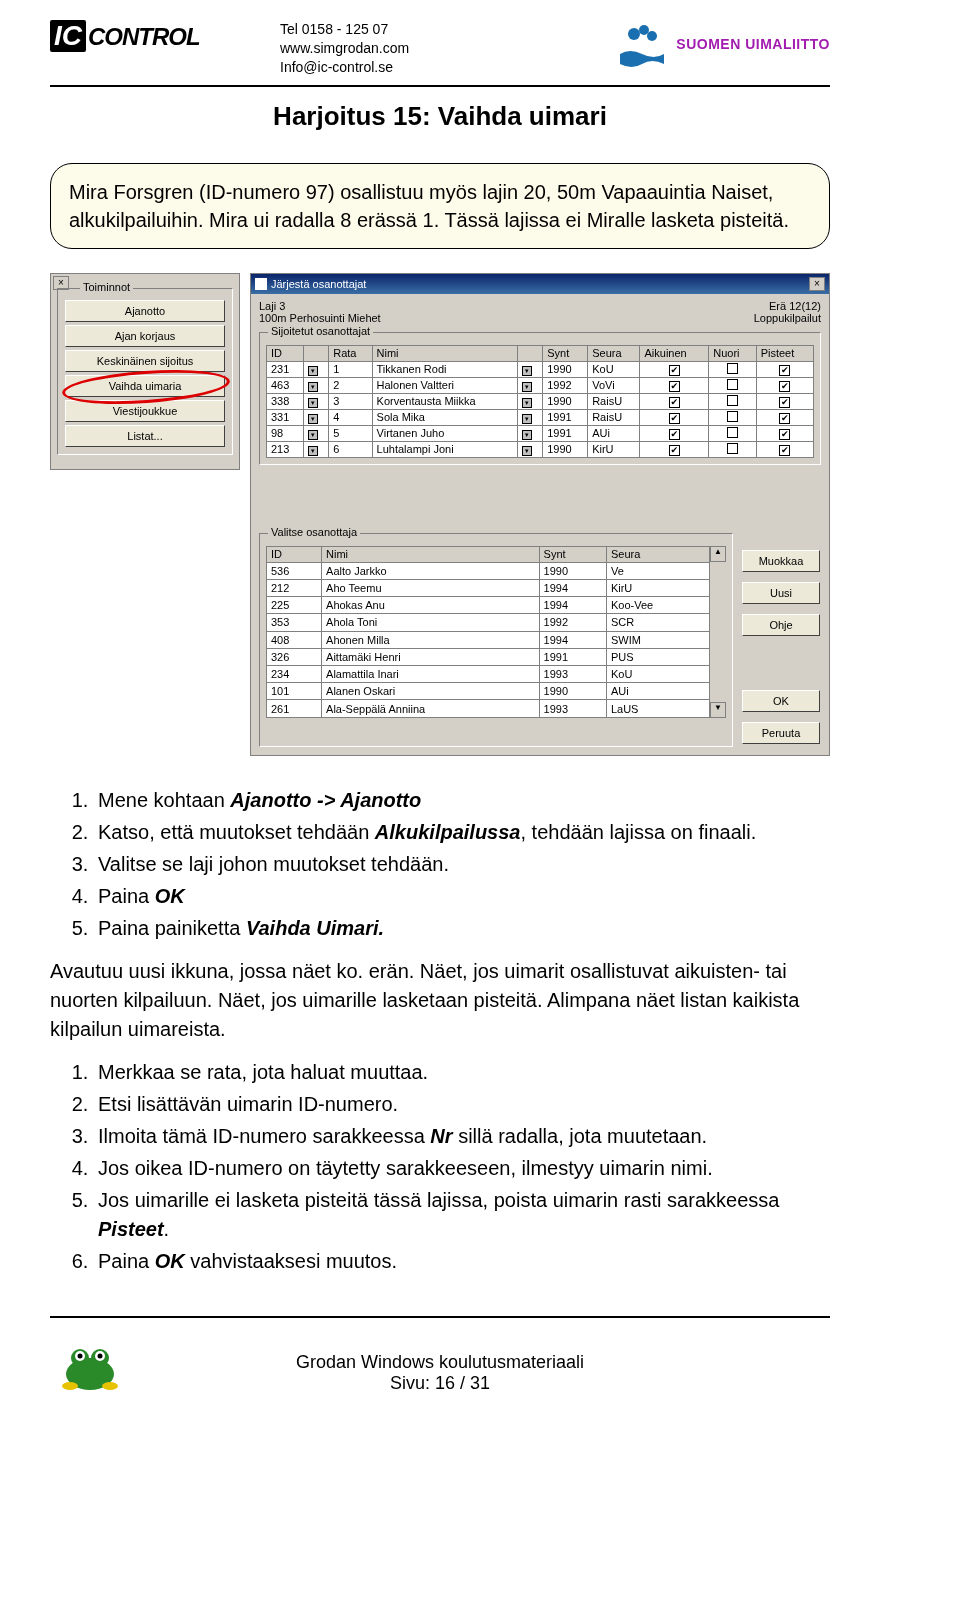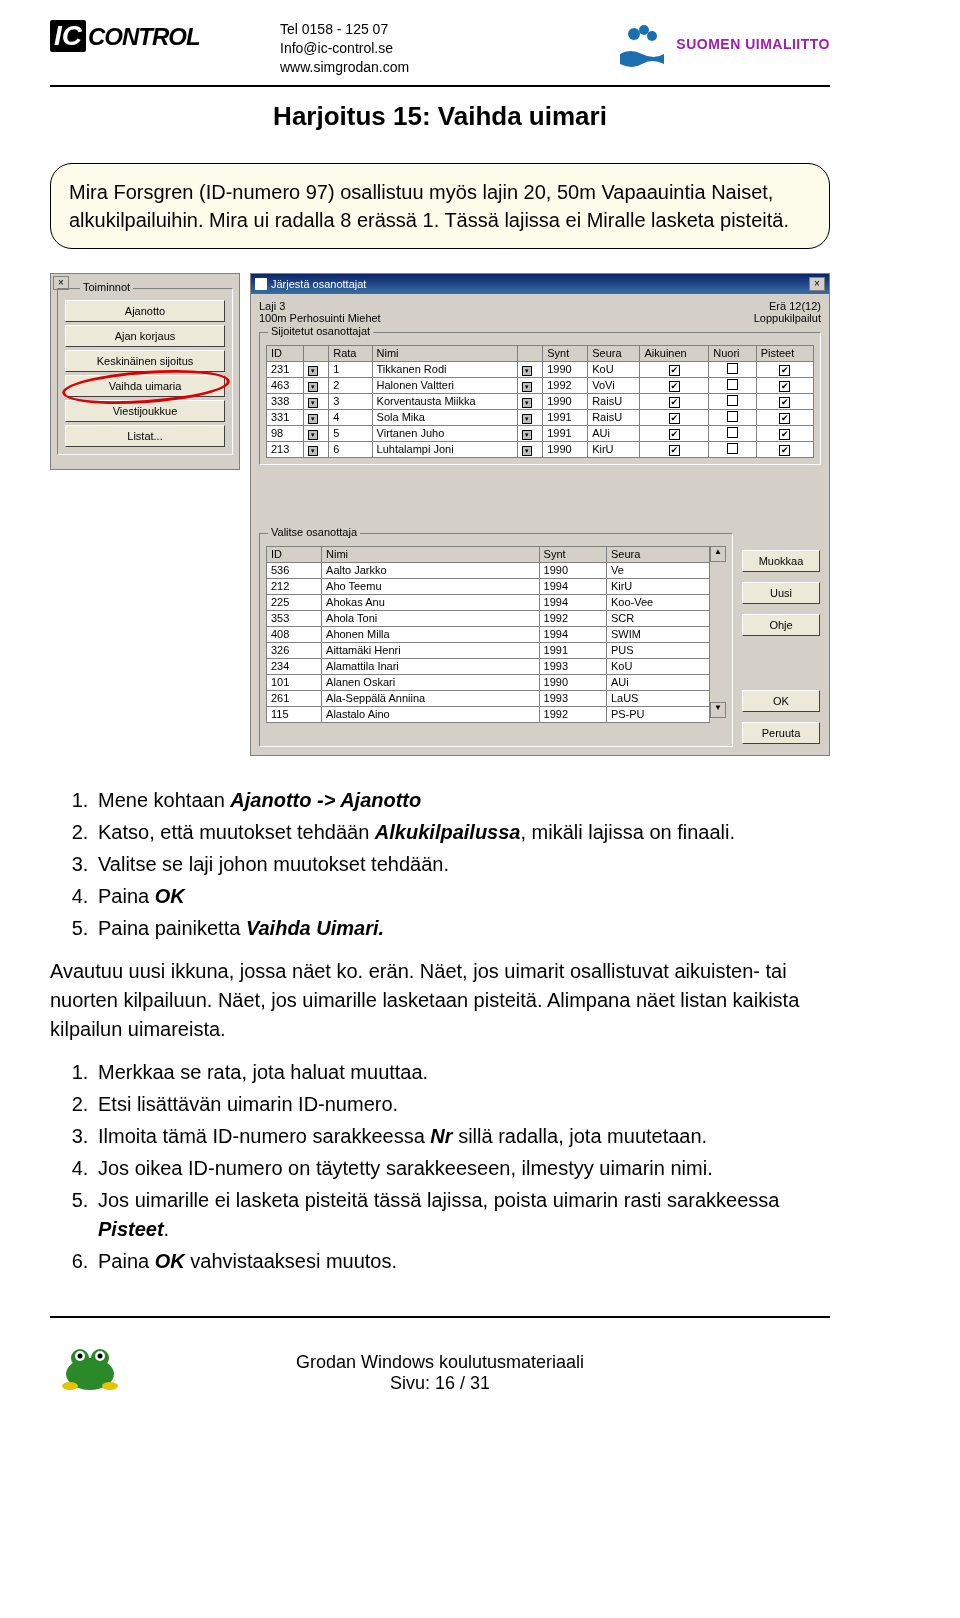--- a/index.html
+++ b/index.html
@@ -69,22 +69,22 @@
 
 <div class="page">
   <div class="header">
     <div class="logo-left">
       <span class="logo-ic">
           <span class="ic-box">IC</span>
         </span><span class="logo-control">CONTROL</span>
     </div>
     <div class="contact">
       <div>Tel 0158 - 125 07</div>
+      <div>www.simgrodan.com</div>
       <div>Info@ic-control.se</div>
-      <div>www.simgrodan.com</div>
     </div>
     <div class="logo-right">
       <svg class="swim-icon" viewBox="0 0 48 48">
           <circle cx="16" cy="14" r="6" fill="#1a6fb0"></circle>
           <circle cx="26" cy="10" r="5" fill="#1a6fb0"></circle>
           <circle cx="34" cy="16" r="5" fill="#1a6fb0"></circle>
           <path d="M2 34 Q12 28 24 34 T46 34 L46 44 Q34 38 24 44 T2 44 Z" fill="#1a6fb0"></path>
         </svg>
       <span class="suomen">SUOMEN UIMALIITTO</span>
     </div>
@@ -284,26 +284,20 @@
                     <td>Alanen Oskari</td>
                     <td>1990</td>
                     <td>AUi</td>
                   </tr>
                   <tr>
                     <td>261</td>
                     <td>Ala-Seppälä Anniina</td>
                     <td>1993</td>
                     <td>LaUS</td>
                   </tr>
-                  <tr>
-                    <td>115</td>
-                    <td>Alastalo Aino</td>
-                    <td>1992</td>
-                    <td>PS-PU</td>
-                  </tr>
                 </tbody>
             </table>
             <div class="scrollcol">
               <div class="scroll-btn">▲</div>
               <div style="height:140px"></div>
               <div class="scroll-btn">▼</div>
             </div>
           </div>
         </div>
         <div class="side-btns">
@@ -314,21 +308,21 @@
           <div class="winbtn">OK</div>
           <div class="winbtn">Peruuta</div>
         </div>
       </div>
     </div>
   </div>
 
   <div class="body-text">
     <ol>
       <li><span>Mene kohtaan </span><span class="bi">Ajanotto -&gt; Ajanotto</span></li>
-      <li><span>Katso, että muutokset tehdään </span><span class="bi">Alkukilpailussa</span><span>, mikäli lajissa on finaali.</span></li>
+      <li><span>Katso, että muutokset tehdään </span><span class="bi">Alkukilpailussa</span><span>, tehdään lajissa on finaali.</span></li>
       <li>Valitse se laji johon muutokset tehdään.</li>
       <li><span>Paina </span><span class="bi">OK</span></li>
       <li><span>Paina painiketta </span><span class="bi">Vaihda Uimari.</span></li>
     </ol>
 
     <p>Avautuu uusi ikkuna, jossa näet ko. erän. Näet, jos uimarit osallistuvat aikuisten- tai nuorten kilpailuun. Näet, jos uimarille lasketaan pisteitä. Alimpana näet listan kaikista kilpailun uimareista.</p>
 
     <ol>
       <li>Merkkaa se rata, jota haluat muuttaa.</li>
       <li>Etsi lisättävän uimarin ID-numero.</li>

